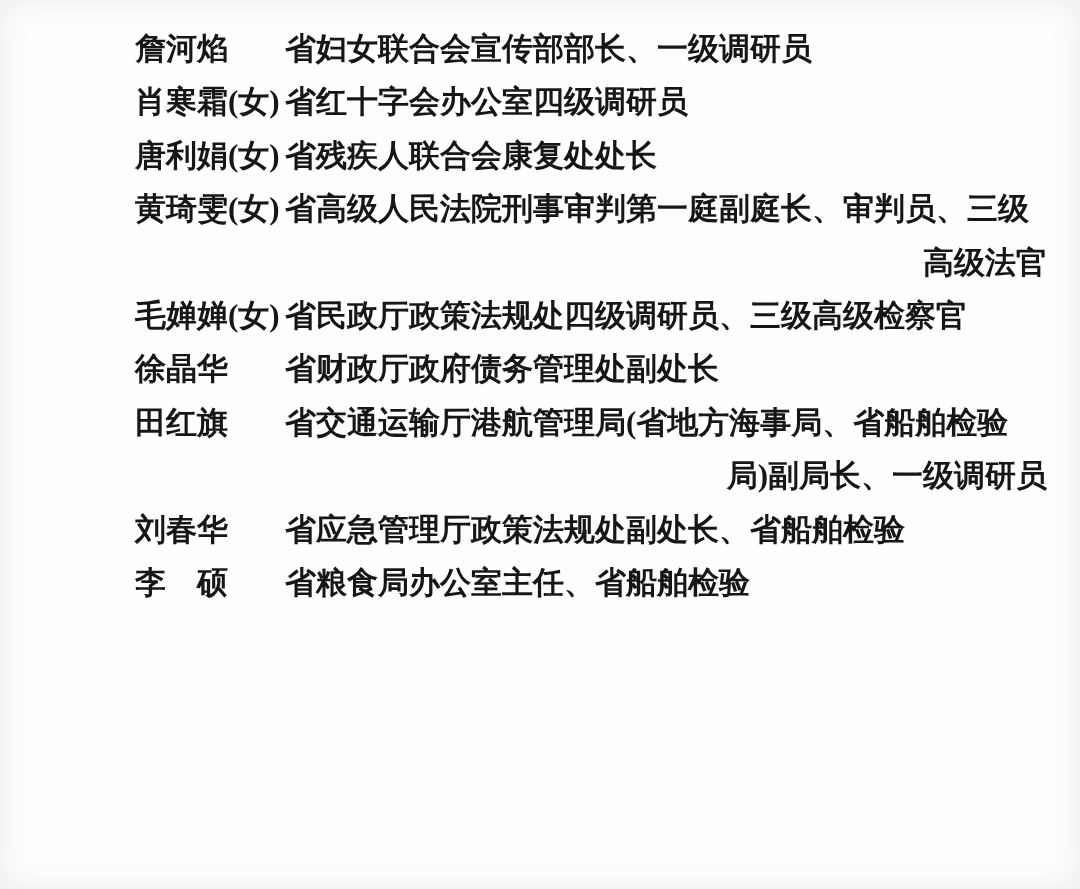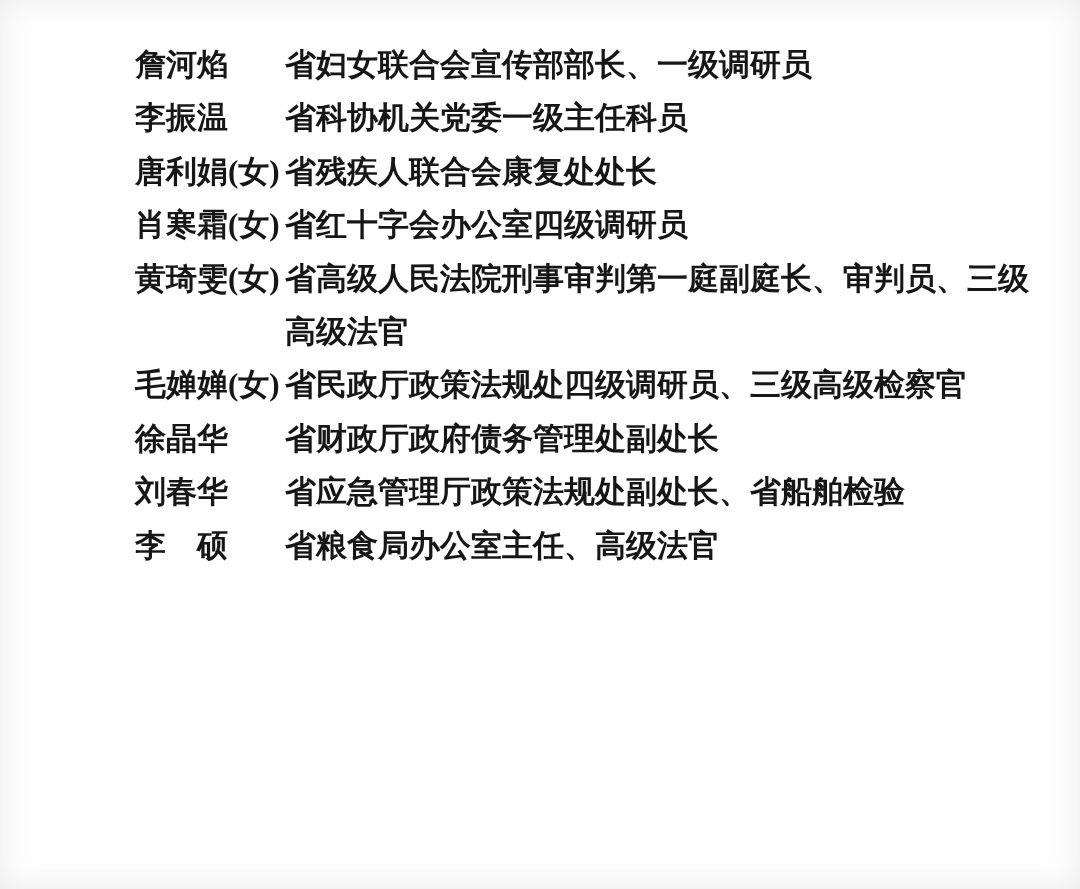--- a/index.html
+++ b/index.html
@@ -9,21 +9,21 @@
   body {
     width: 1080px;
     height: 889px;
     background: #ffffff;
     overflow: hidden;
   }
   .page {
     width: 100%;
     height: 100%;
     box-sizing: border-box;
-    padding-top: 38px;
+    padding-top: 22px;
     background: #fefefe;
     box-shadow: inset 0 0 30px rgba(110,110,110,0.14);
     font-family: "Liberation Serif", "DejaVu Serif", serif;
     font-weight: 600;
     color: #161616;
   }
   .entry {
     margin-left: 285px;
     width: 762px;
     text-indent: -150px;
@@ -39,43 +39,44 @@
     vertical-align: bottom;
   }
   .gender {
     display: inline;
   }
   .title {
     display: inline;
   }
   .title-cont {
     text-indent: 0;
+    text-align: right;
   }
 </style>
 </head>
 <body>
 
 <div class="page">
 
   <div class="entry"><span class="name"><span>詹河焰</span><span class="gender"></span></span><span class="title">省妇女联合会宣传部部长、一级调研员</span><div class="title-cont"></div></div>
 
-  <div class="entry"><span class="name"><span>李振温</span><span class="gender"></span></span><span class="title">省科协机关党委一级主任科员</span><div class="title-cont"></div></div>
+
+  <div class="entry"><span class="name"><span>肖寒霜</span><span class="gender">(女)</span></span><span class="title">省红十字会办公室四级调研员</span><div class="title-cont"></div></div>
 
   <div class="entry"><span class="name"><span>唐利娟</span><span class="gender">(女)</span></span><span class="title">省残疾人联合会康复处处长</span><div class="title-cont"></div></div>
-
-  <div class="entry"><span class="name"><span>肖寒霜</span><span class="gender">(女)</span></span><span class="title">省红十字会办公室四级调研员</span><div class="title-cont"></div></div>
 
   <div class="entry"><span class="name"><span>黄琦雯</span><span class="gender">(女)</span></span><span class="title">省高级人民法院刑事审判第一庭副庭长、审判员、三级</span><div class="title-cont">高级法官</div></div>
 
   <div class="entry"><span class="name"><span>毛婵婵</span><span class="gender">(女)</span></span><span class="title">省民政厅政策法规处四级调研员、三级高级检察官</span><div class="title-cont"></div></div>
 
 
   <div class="entry"><span class="name"><span>徐晶华</span><span class="gender"></span></span><span class="title">省财政厅政府债务管理处副处长</span><div class="title-cont"></div></div>
 
+  <div class="entry"><span class="name"><span>田红旗</span><span class="gender"></span></span><span class="title">省交通运输厅港航管理局(省地方海事局、省船舶检验</span><div class="title-cont">局)副局长、一级调研员</div></div>
 
 
   <div class="entry"><span class="name"><span>刘春华</span><span class="gender"></span></span><span class="title">省应急管理厅政策法规处副处长、省船舶检验</span><div class="title-cont"></div></div>
 
 
-  <div class="entry"><span class="name"><span>李　硕</span><span class="gender"></span></span><span class="title">省粮食局办公室主任、高级法官</span><div class="title-cont"></div></div>
+  <div class="entry"><span class="name"><span>李　硕</span><span class="gender"></span></span><span class="title">省粮食局办公室主任、省船舶检验</span><div class="title-cont"></div></div>
 
 
 </div>
 
 </body></html>

